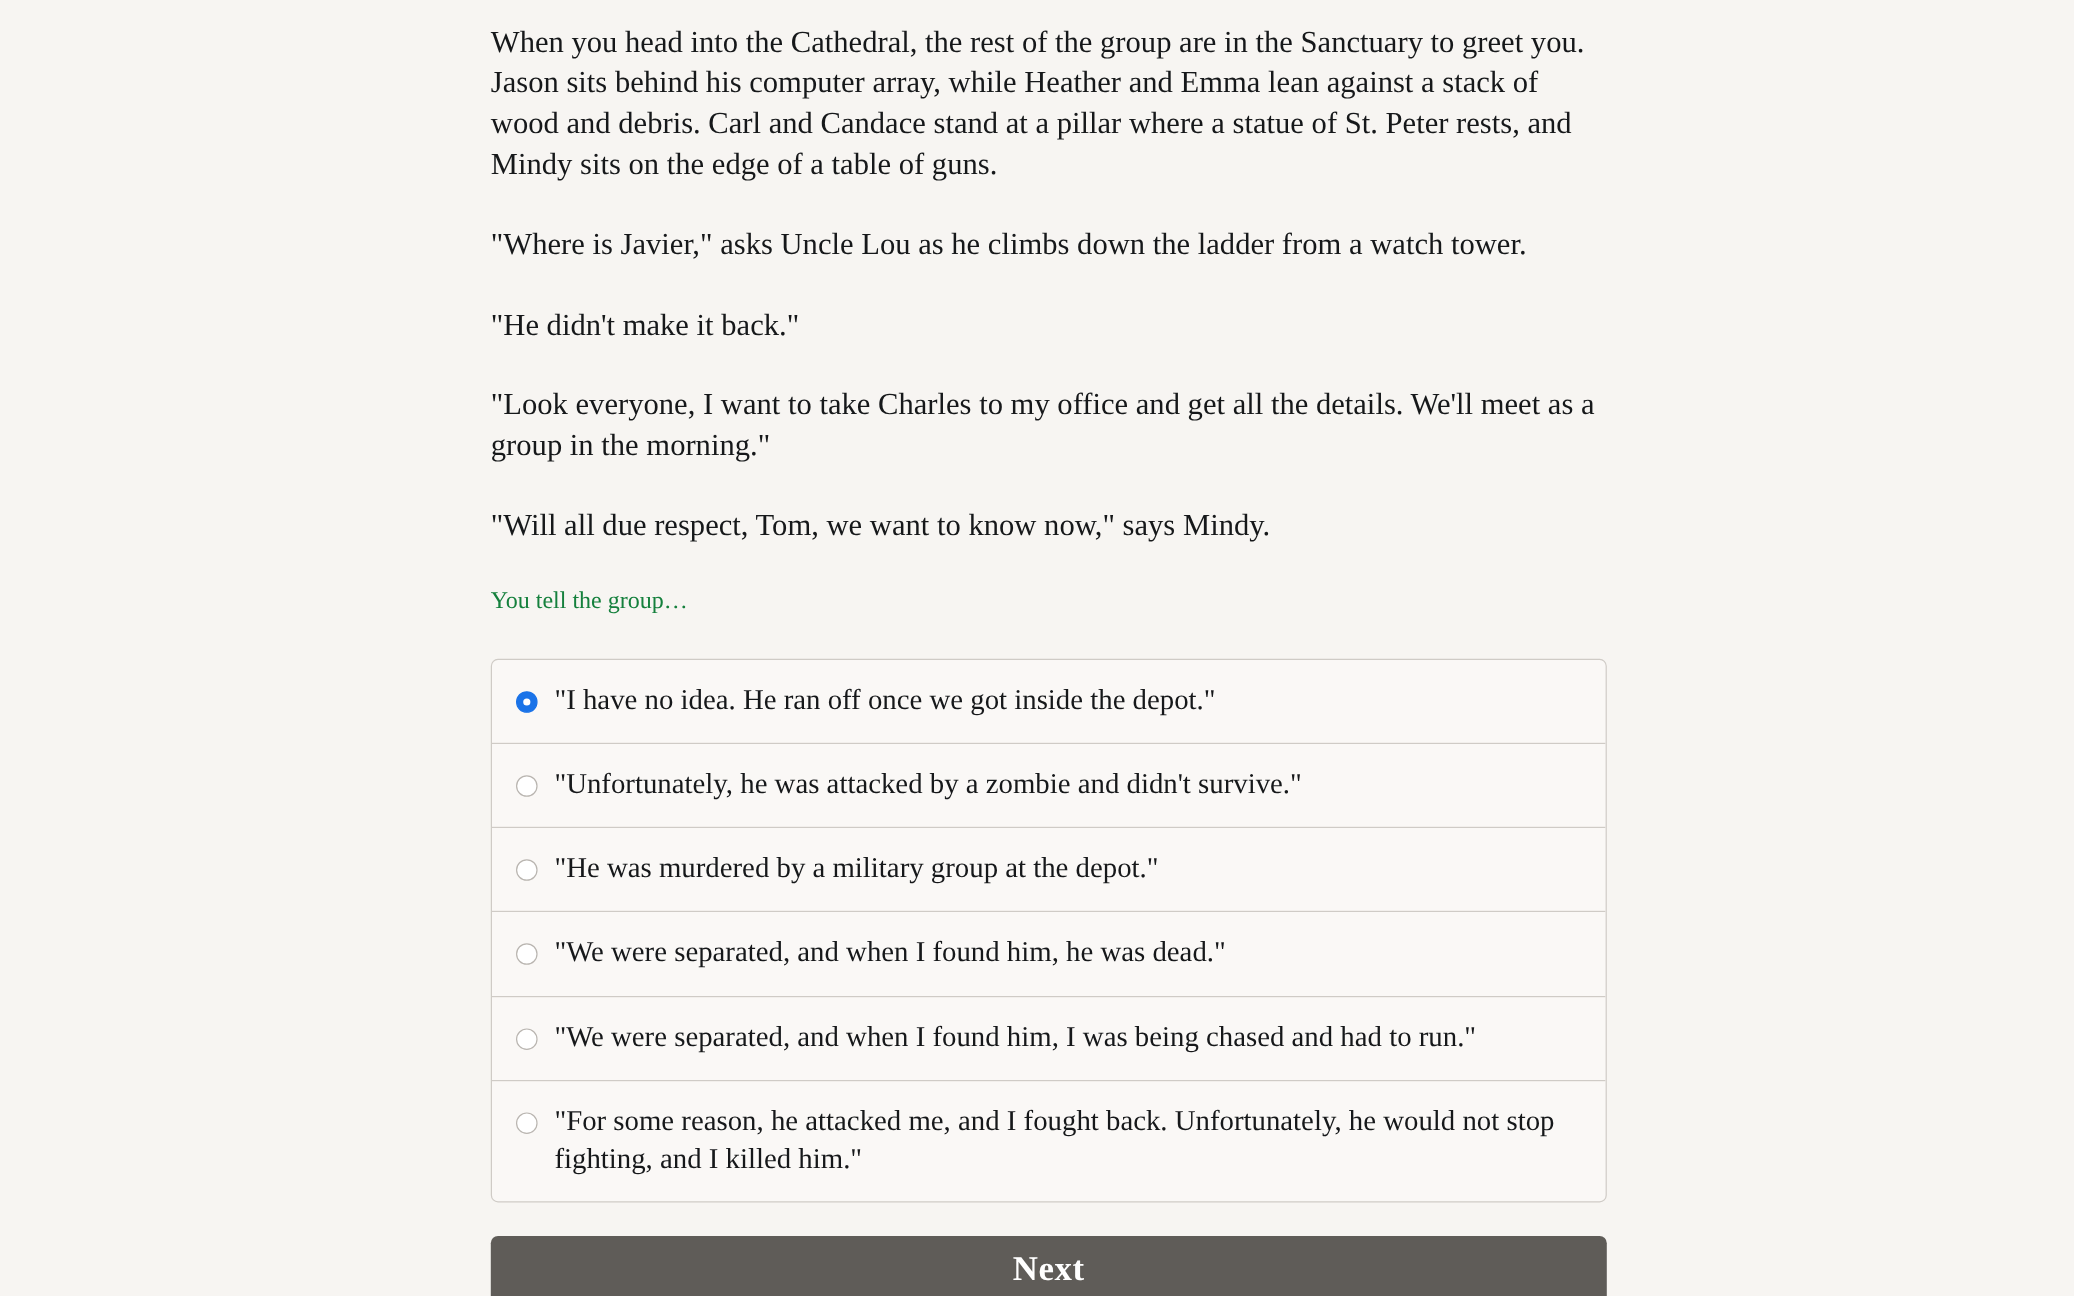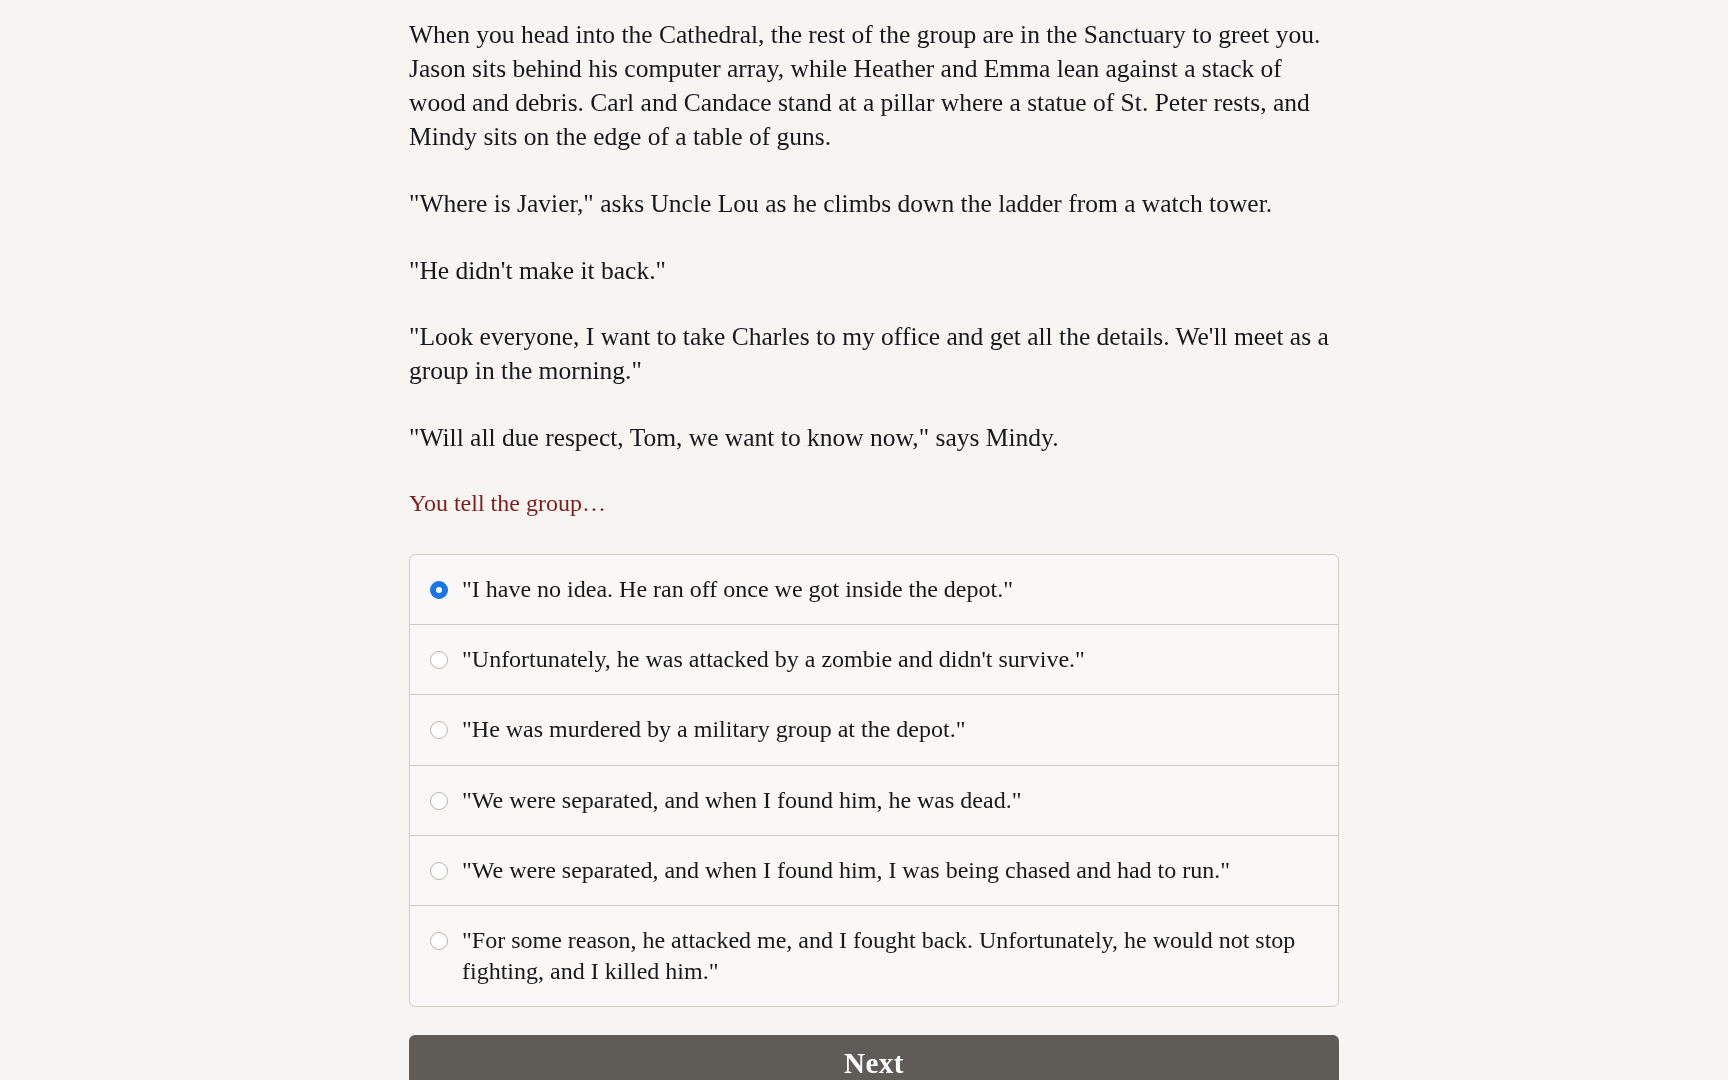--- a/index.html
+++ b/index.html
@@ -31,24 +31,24 @@
     line-height: 1.33;
     color: #16181a;
   }
   .story p {
     margin: 0 0 33px 0;
   }
   .story p:first-child {
     margin-top: 18px;
   }
   .prompt {
-    font-size: 24px;
+    font-size: 20px;
     line-height: 1.33;
     margin: 0 0 34px 0;
-    color: #7f1d1d;
+    color: #15803d;
   }
   .choices {
     border: 1px solid #cfcbc6;
     border-radius: 6px;
     background: #faf8f6;
     overflow: hidden;
   }
   .choice {
     display: flex;
     align-items: flex-start;

